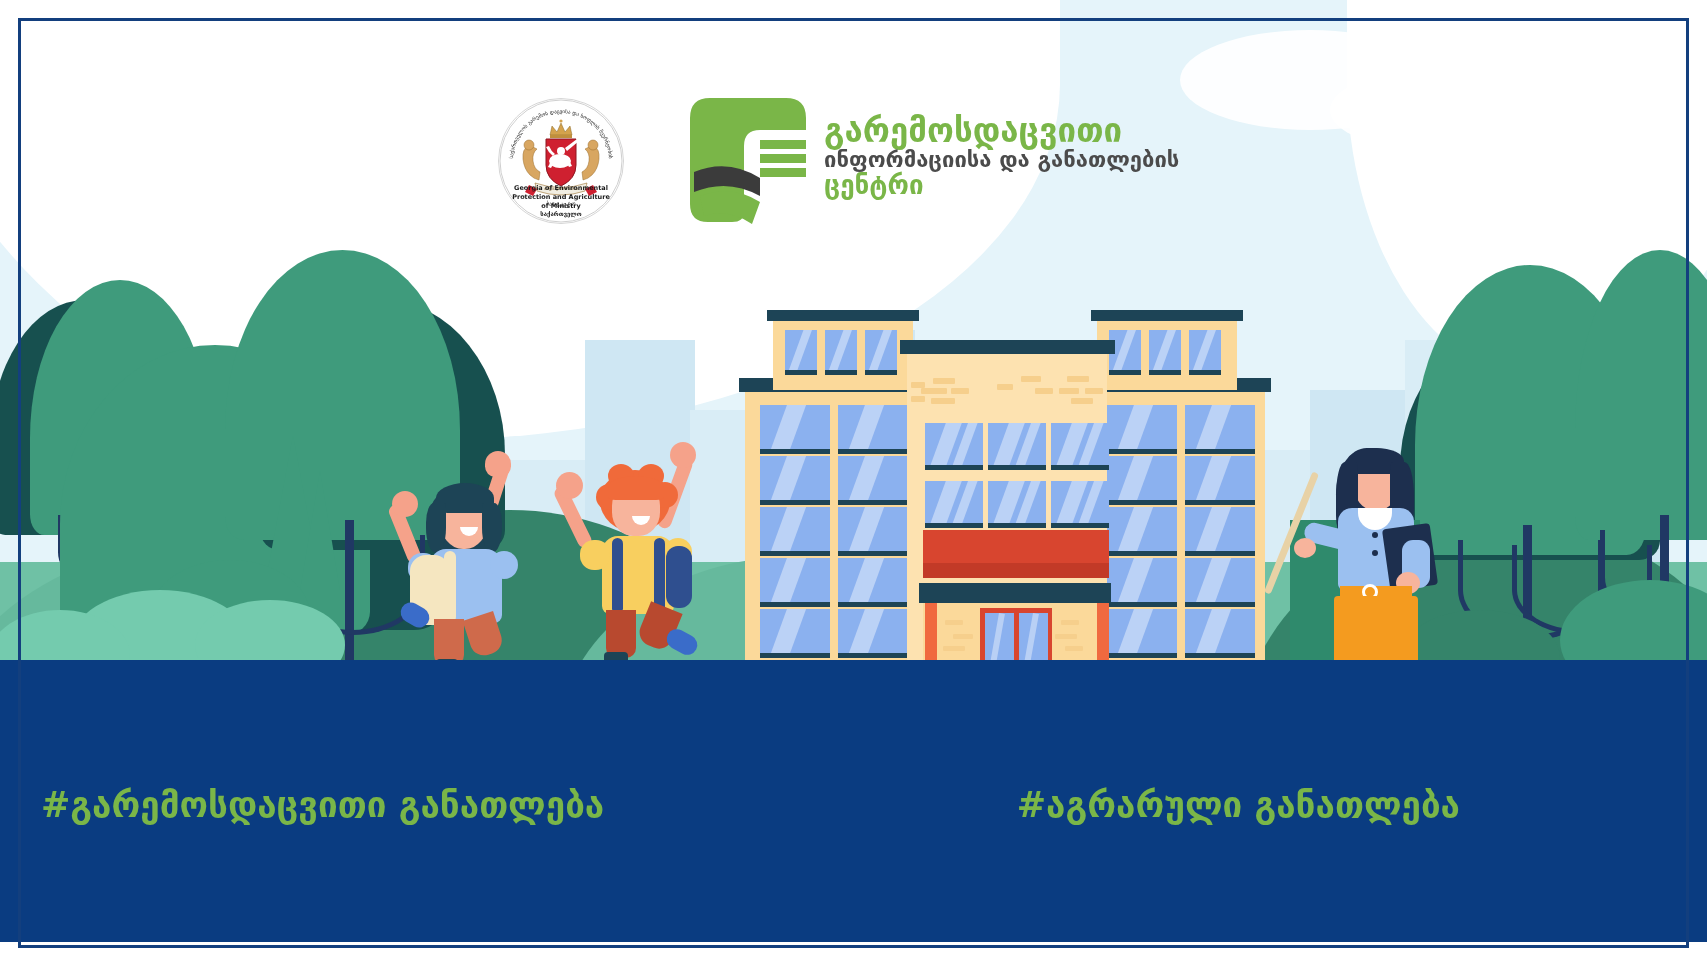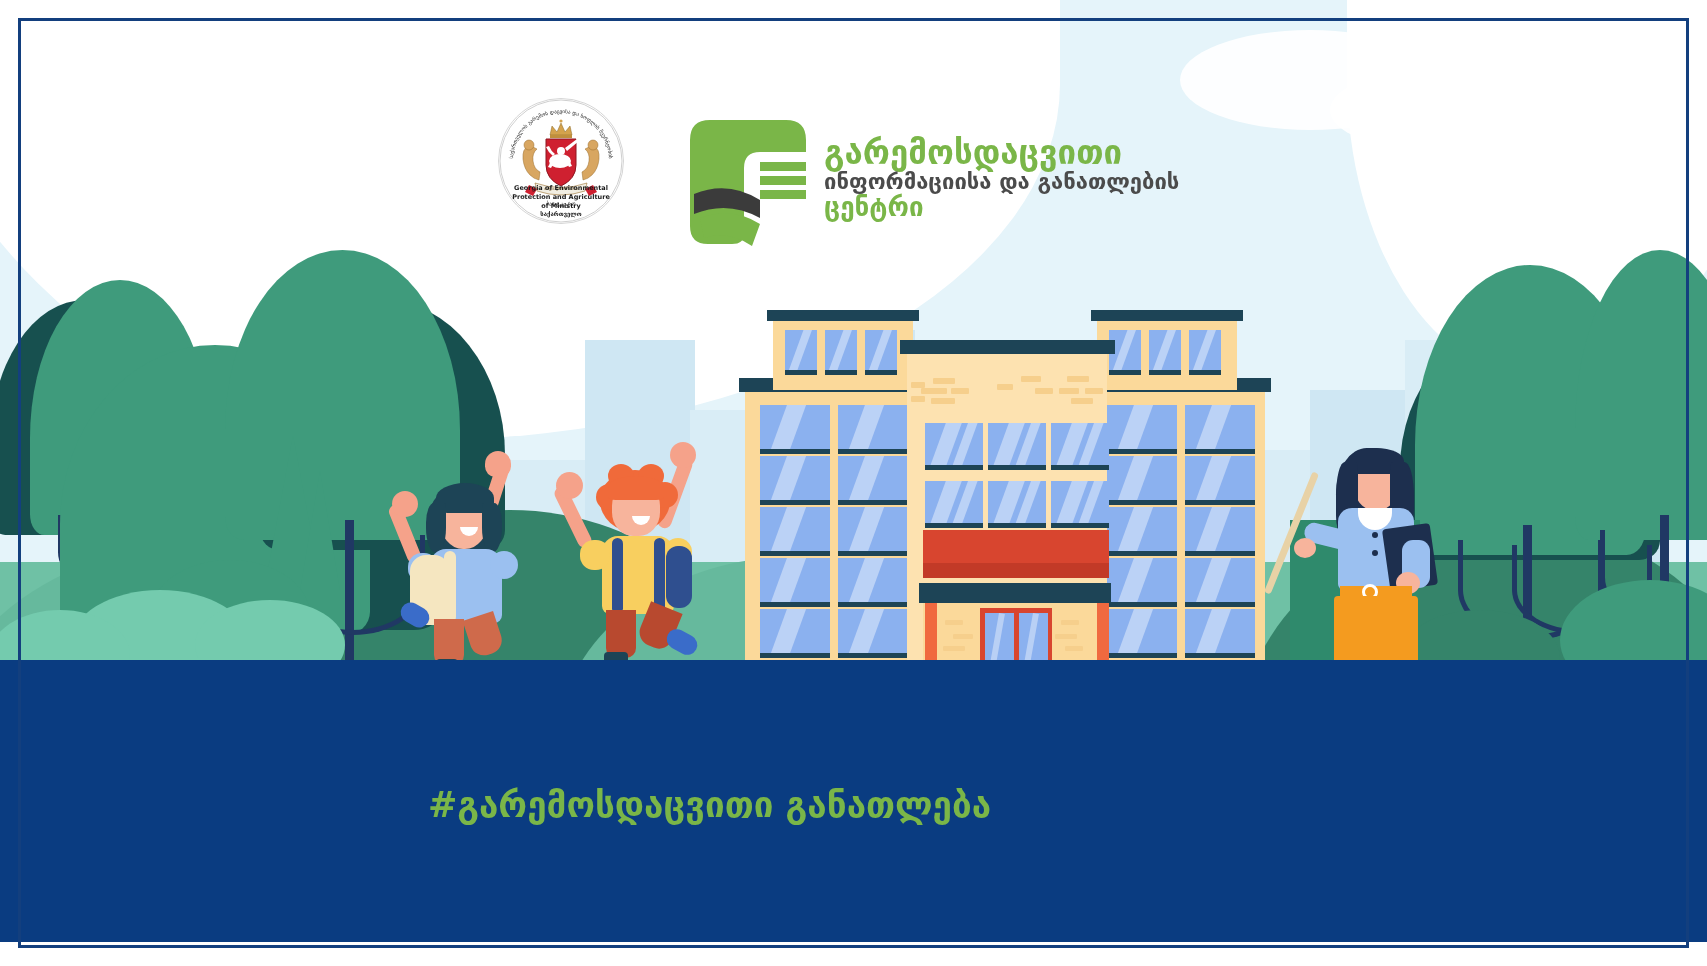--- a/index.html
+++ b/index.html
@@ -70,30 +70,30 @@
     background:#0a3c81;z-index:40;
   }
   #headline{
     position:absolute;left:0;top:22px;width:1707px;text-align:center;
     color:#ffffff;font-size:66px;font-weight:bold;letter-spacing:1px;
     font-family:"DejaVu Sans","Liberation Sans",sans-serif;
     white-space:nowrap;
   }
   #tags{
     position:absolute;left:0;top:125px;width:1419px;
-    display:flex;justify-content:center;gap:78px;
-    color:#7ab648;font-size:35px;font-weight:bold;
+    display:flex;justify-content:space-between;gap:78px;
+    color:#7ab648;font-size:35px;font-weight:bold;padding-left:41px;
   }
   
   #logos{position:absolute;left:0;top:46px;width:1707px;height:150px;z-index:50;}
   #seal{
     position:absolute;left:498px;top:52px;width:124px;height:124px;border-radius:50%;
     background:#ffffff;border:1px solid #d6d6d6;overflow:hidden;
   }
-  #greenlogo{position:absolute;left:672px;top:64px;width:450px;height:140px;}
+  #greenlogo{position:absolute;left:672px;top:42px;width:450px;height:140px;}
   .glogo-mark{position:absolute;left:10px;top:4px;width:140px;height:136px;}
   .glogo-text{position:absolute;left:152px;top:26px;width:300px;}
   .gl1{color:#7ab648;font-size:33px;font-weight:bold;line-height:1.02;white-space:nowrap;}
   .gl2{color:#4b4b4b;font-size:22px;font-weight:bold;line-height:1.1;white-space:nowrap;}
   .gl3{color:#7ab648;font-size:26px;font-weight:bold;line-height:1.05;white-space:nowrap;}
   .seal-cap{position:absolute;left:0;width:124px;text-align:center;color:#1b1b1b;font-weight:bold;}
 </style>
 </head>
 <body>
 
@@ -527,17 +527,18 @@
         <div class="gl1">გარემოსდაცვითი</div>
         <div class="gl2">ინფორმაციისა და განათლების</div>
         <div class="gl3">ცენტრი</div>
       </div>
     </div>
   </div>
 
   <div id="banner">
     <div id="tags">
       <span>#გარემოსდაცვითი განათლება</span>
+      <span>#აგრარული განათლება</span>
     </div>
   </div>
 
   <div class="frame"></div>
 </div>
 
 </body></html>

